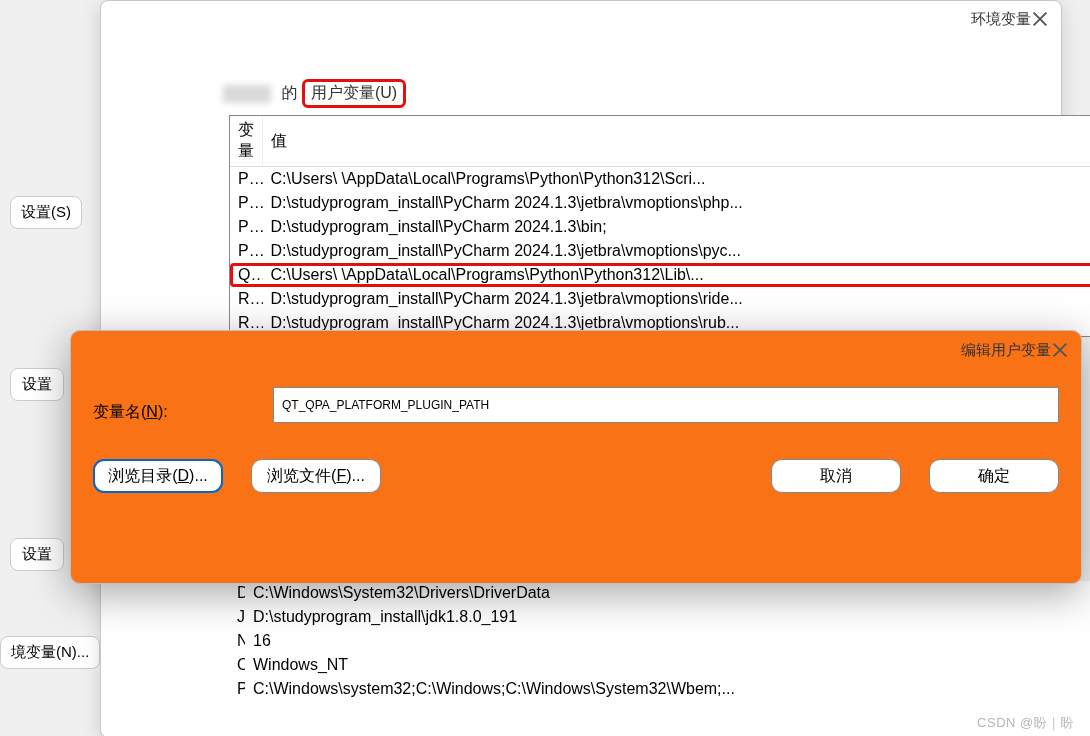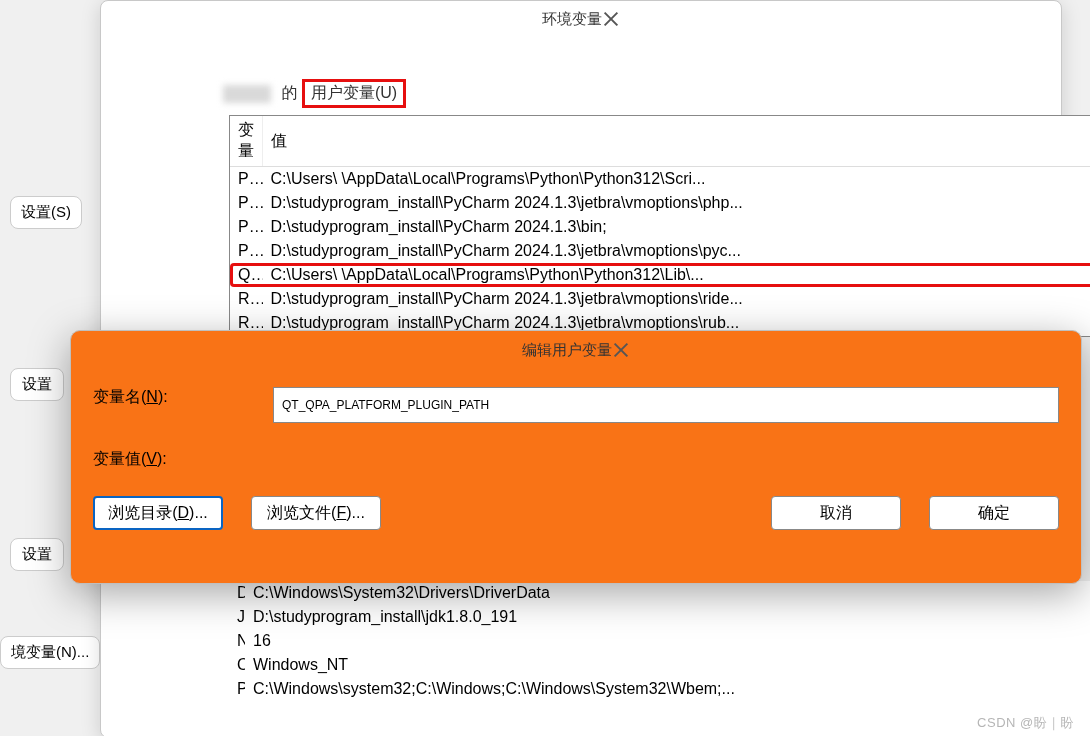--- a/index.html
+++ b/index.html
@@ -1,46 +1,46 @@
 <!DOCTYPE html>
 <html><head>
 <meta charset="utf-8">
 <style>
   html,body{margin:0;padding:0;font-family:"Microsoft YaHei","Segoe UI",sans-serif;font-size:16px;background:#fff;color:#000;overflow:hidden;width:1090px;height:736px;position:relative}
   .bg{position:absolute;inset:0;background:#f0f0f0}
   
   .side-btn{position:absolute;left:10px;background:#fff;border:1px solid #ccc;border-radius:8px;padding:6px 10px;font-size:15px}
   
   .win{position:absolute;top:0;left:100px;width:960px;height:736px;background:#fff;border:1px solid #c8c8c8;border-radius:8px;box-shadow:0 4px 20px rgba(0,0,0,.15)}
-  .titlebar{display:flex;justify-content:center;align-items:center;height:36px;padding:0 12px;font-size:15px;color:#333}
+  .titlebar{display:flex;justify-content:flex-end;align-items:center;height:36px;padding:0 12px;font-size:15px;color:#333}
   .close-x{width:18px;height:18px;position:relative;cursor:pointer}
   .close-x::before,.close-x::after{content:"";position:absolute;left:8px;top:0;width:2px;height:18px;background:#555}
   .close-x::before{transform:rotate(45deg)}
   .close-x::after{transform:rotate(-45deg)}
   .group-label{position:absolute;left:122px;top:78px;font-size:16px;color:#333}
   .blur{display:inline-block;width:48px;height:18px;background:#d9d9d9;filter:blur(3px);vertical-align:middle;margin-right:6px}
-  .hl-red{border:3px solid #e60f0f;border-radius:0;padding:1px 6px;display:inline-block}
+  .hl-red{border:3px solid #e60f0f;border-radius:6px;padding:1px 6px;display:inline-block}
   
   .tbl-wrap{position:absolute;left:128px;top:114px;width:900px;height:220px;border:1px solid #888;background:#fff;overflow:hidden}
   .tbl{width:100%;border-collapse:collapse;font-size:16px}
   .tbl th{text-align:left;font-weight:400;padding:4px 8px;border-bottom:1px solid #ddd;border-right:1px solid #eee}
   .tbl td{padding:3px 8px;white-space:nowrap;overflow:hidden;text-overflow:ellipsis;max-width:0}
   .tbl td:first-child{width:270px}
   .row-hl{box-shadow:inset 0 0 0 3px #e60f0f;border-radius:4px}
   
   .tbl-wrap2{position:absolute;left:128px;top:580px;width:900px;height:160px;background:#fff;overflow:hidden}
   
   .dlg{position:absolute;top:330px;left:70px;width:1010px;height:252px;background:#f97316;border:1px solid #bfbfbf;border-radius:10px;box-shadow:0 10px 40px rgba(0,0,0,.35)}
   .dlg .titlebar{height:38px}
   .form{padding:18px 22px 0 22px}
-  .row{display:flex;align-items:flex-start;margin-bottom:26px}
+  .row{display:flex;align-items:flex-end;margin-bottom:18px}
   .lbl{width:180px;font-size:16px}
   .inp{flex:1;border:1px solid #888;height:30px;padding:2px 8px;font-size:12px;font-family:inherit}
   .btnrow{display:flex;gap:28px;padding:0 22px;align-items:center}
-  .btn{min-width:130px;height:34px;border:1px solid #888;background:#fff;border-radius:4px;font-size:16px;cursor:pointer;font-family:inherit}
+  .btn{min-width:130px;height:34px;border:1px solid #888;background:#fff;border-radius:11px;font-size:16px;cursor:pointer;font-family:inherit}
   .btn.focus{outline:2px solid #0a64c2;outline-offset:-2px}
   .spacer{flex:1}
   .watermark{position:absolute;right:16px;bottom:4px;color:rgba(120,120,120,.55);font-size:13px;letter-spacing:.5px;pointer-events:none}
   .u{text-decoration:underline}
 </style>
 </head>
 <body>
 <div class="bg"></div>
 
 <button class="side-btn" style="top:196px">设置(S)</button>
@@ -134,21 +134,20 @@
   <div class="titlebar">
     <span>编辑用户变量</span>
     <span class="close-x"></span>
   </div>
   <div class="form">
     <div class="row">
       <div class="lbl"><span>变量名(<span class="u">N</span>):</span></div>
       <input class="inp" value="QT_QPA_PLATFORM_PLUGIN_PATH" style="">
     </div>
     <div class="row">
-      <div class="lbl"><span>变量值(<span class="u">V</span>):</span></div>
     </div>
   </div>
   <div class="btnrow">
     <button class="btn focus"><span>浏览目录(<span class="u">D</span>)...</span></button>
     <button class="btn"><span>浏览文件(<span class="u">F</span>)...</span></button>
     <div class="spacer"></div>
     <button class="btn">取消</button>
     <button class="btn">确定</button>
   </div>
 </div>

